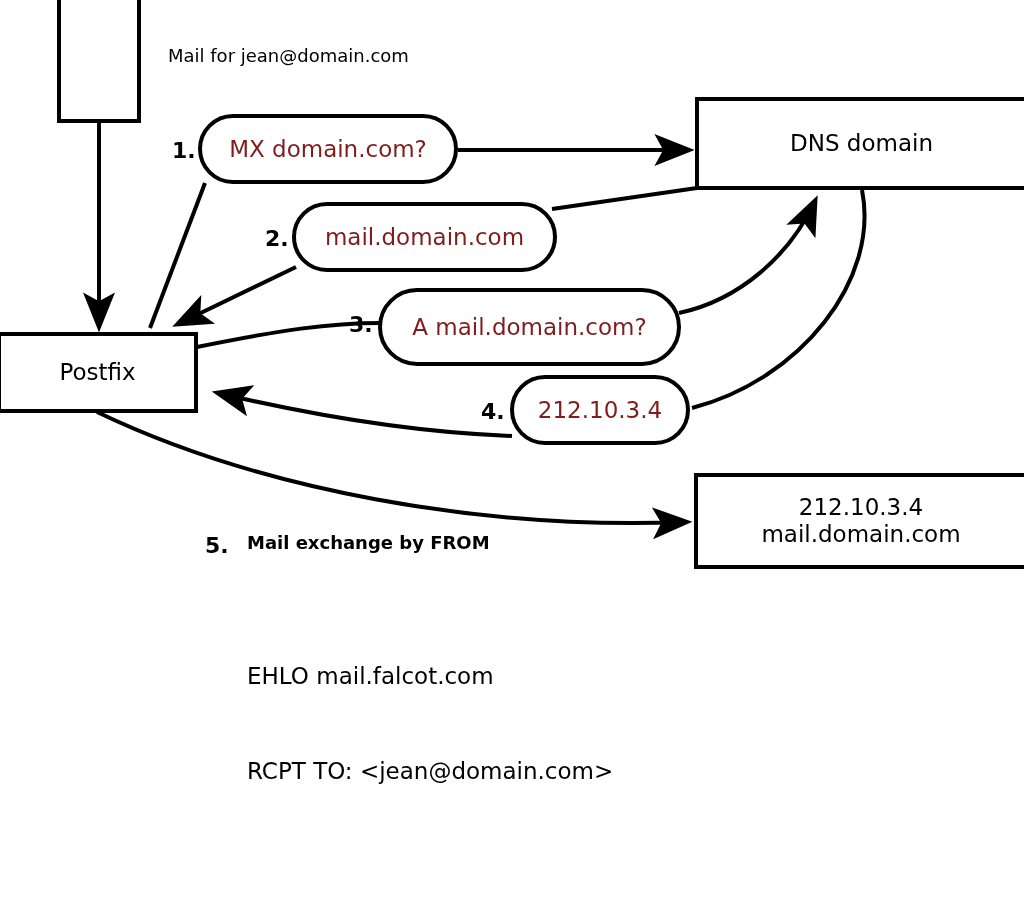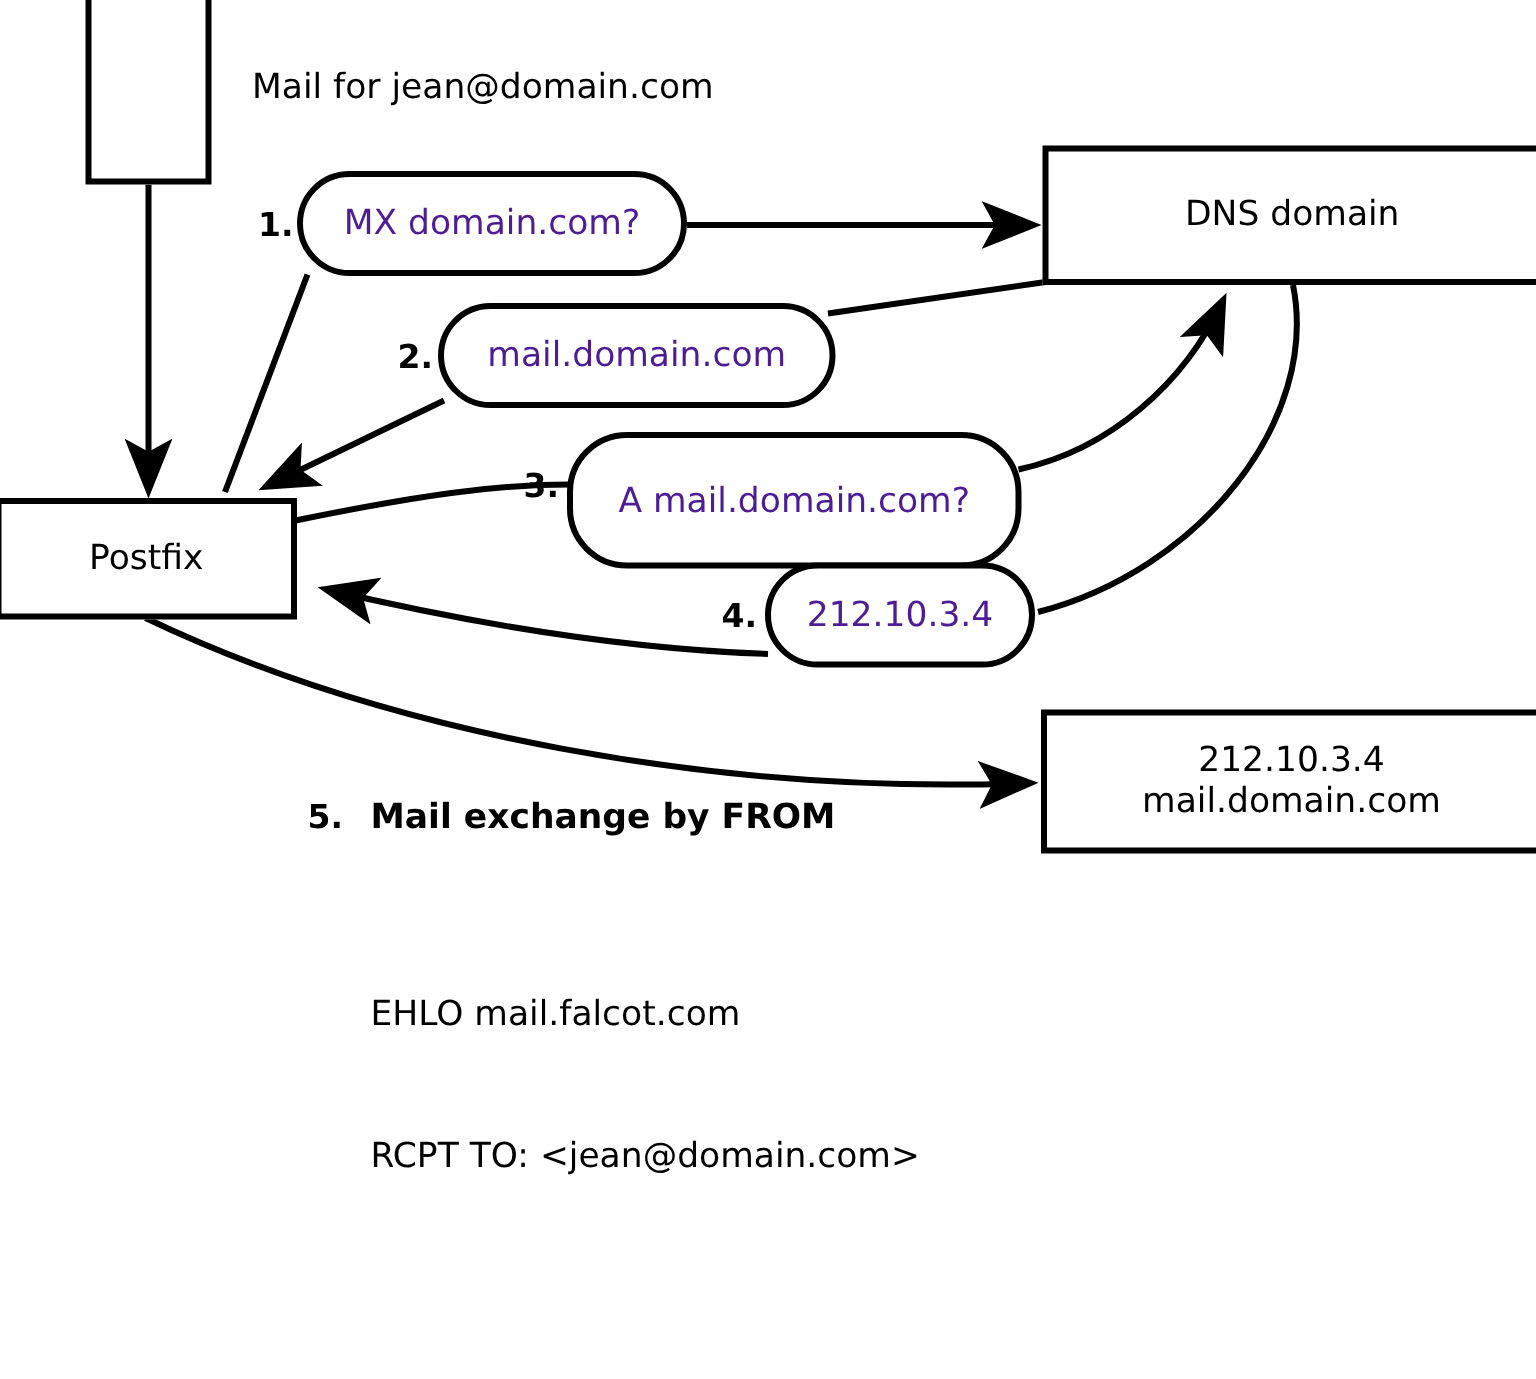--- a/index.html
+++ b/index.html
@@ -39,34 +39,34 @@
   .bubble {
     position: absolute;
     box-sizing: border-box;
     border: 4px solid #000000;
     background: #ffffff;
     border-radius: 40px;
     display: flex;
     align-items: center;
     justify-content: center;
     font-size: 23px;
-    color: #4c1d95;
+    color: #7f1d1d;
     z-index: 4;
     white-space: nowrap;
   }
   .step-num {
     position: absolute;
     font-weight: bold;
     font-size: 22px;
     color: #000000;
     z-index: 5;
   }
   .plain-label {
     position: absolute;
-    font-size: 23px;
+    font-size: 18px;
     color: #000000;
     white-space: nowrap;
     z-index: 5;
   }
   .smtp-block {
     position: absolute;
     font-size: 23px;
     color: #000000;
     line-height: 31.5px;
     white-space: pre;
@@ -130,21 +130,21 @@
   <div class="bubble" style="left:198px; top:114px; width:260px; height:70px;">
     <span>MX domain.com?</span>
   </div>
 
   <div class="step-num" style="left:265px; top:226px;">2.</div>
   <div class="bubble" style="left:292px; top:202px; width:265px; height:70px;">
     <span>mail.domain.com</span>
   </div>
 
   <div class="step-num" style="left:349px; top:312px;">3.</div>
-  <div class="bubble" style="left:378px; top:288px; width:303px; height:91px;">
+  <div class="bubble" style="left:378px; top:288px; width:303px; height:78px;">
     <span>A mail.domain.com?</span>
   </div>
 
   <div class="step-num" style="left:481px; top:399px;">4.</div>
   <div class="bubble" style="left:510px; top:375px; width:180px; height:70px;">
     <span>212.10.3.4</span>
   </div>
 
   <div class="step-num" style="left:205px; top:533px;">5.</div>
   <div class="plain-label" style="left:247px; top:532px; font-weight:bold;">Mail exchange by FROM</div>

